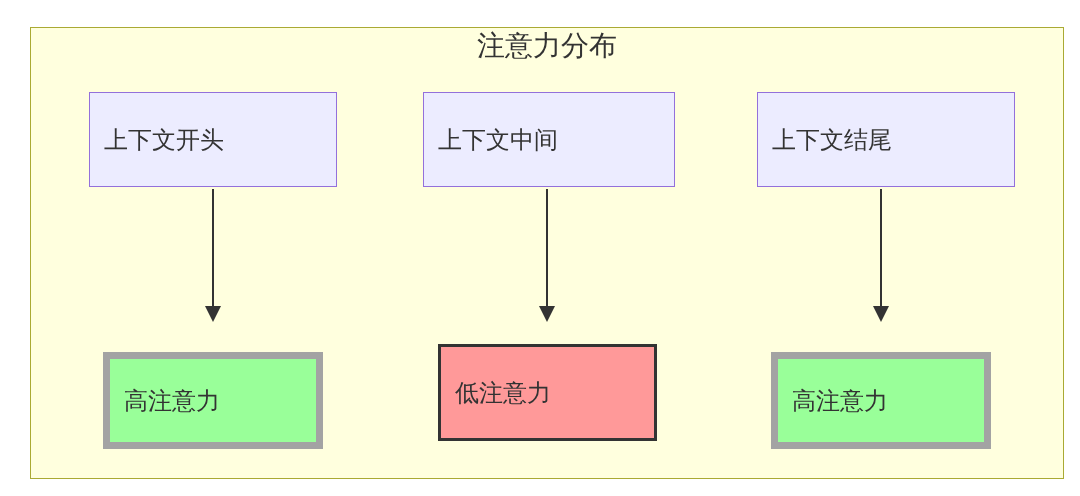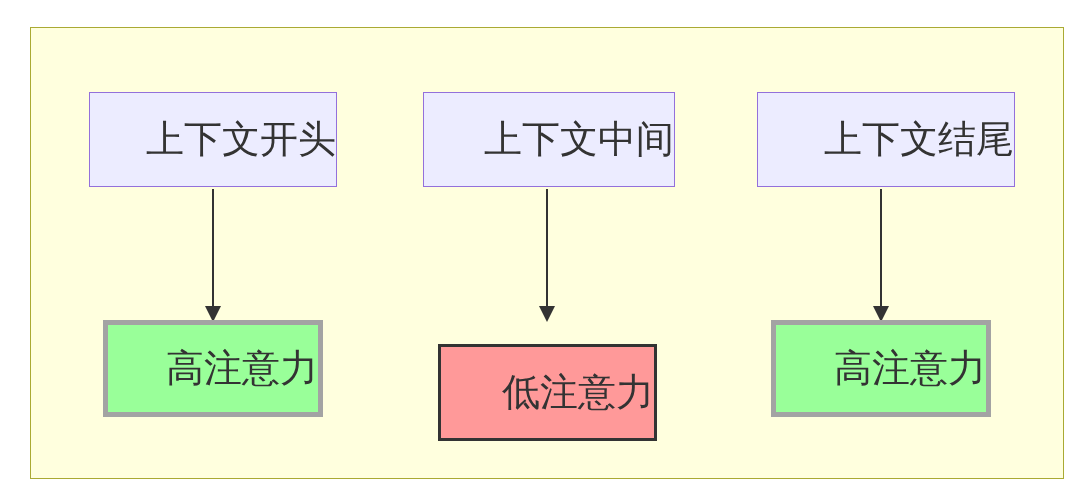--- a/index.html
+++ b/index.html
@@ -33,33 +33,35 @@
     text-align: center;
     font-size: 28px;
     line-height: 1.1;
     color: #333333;
     font-weight: 400;
   }
   .node {
     position: absolute;
     display: flex;
     align-items: center;
-    justify-content: flex-end;
+    justify-content: flex-start;
     box-sizing: border-box;
-    font-size: 38px;
+    font-size: 24px;
     color: #333333;
     text-align: center;
+    padding-left: 14px;
   }
   .node-context {
     background: #ececff;
     border: 1.5px solid #9370db;
   }
   .node-high {
     background: #99ff99;
-    border: 5px solid #a3a3a3;
+    border: 7px solid #a3a3a3;
+    margin-top: 32px;
   }
   .node-low {
     background: #ff9999;
     border: 3px solid #333333;
   }
   .pos-n1 { left: 89px;  top: 92px;  width: 248px; height: 95px; }
   .pos-n2 { left: 423px; top: 92px;  width: 252px; height: 95px; }
   .pos-n3 { left: 757px; top: 92px;  width: 258px; height: 95px; }
   .pos-r1 { left: 103px; top: 320px; width: 220px; height: 97px; }
   .pos-r2 { left: 438px; top: 320px; width: 219px; height: 97px; margin-top: 24px; }
@@ -86,20 +88,21 @@
     <g>
       <line x1="547" y1="189" x2="547" y2="308" stroke="#333333" stroke-width="2"></line>
       <polygon points="539,306 555,306 547,322" fill="#333333"></polygon>
     </g>
     <g>
       <line x1="881" y1="189" x2="881" y2="308" stroke="#333333" stroke-width="2"></line>
       <polygon points="873,306 889,306 881,322" fill="#333333"></polygon>
     </g>
   </svg>
 
+  <div class="cluster-title">注意力分布</div>
 
   <div class="node node-context pos-n1">
     <span>上下文开头</span>
   </div>
   <div class="node node-context pos-n2">
     <span>上下文中间</span>
   </div>
   <div class="node node-context pos-n3">
     <span>上下文结尾</span>
   </div>

